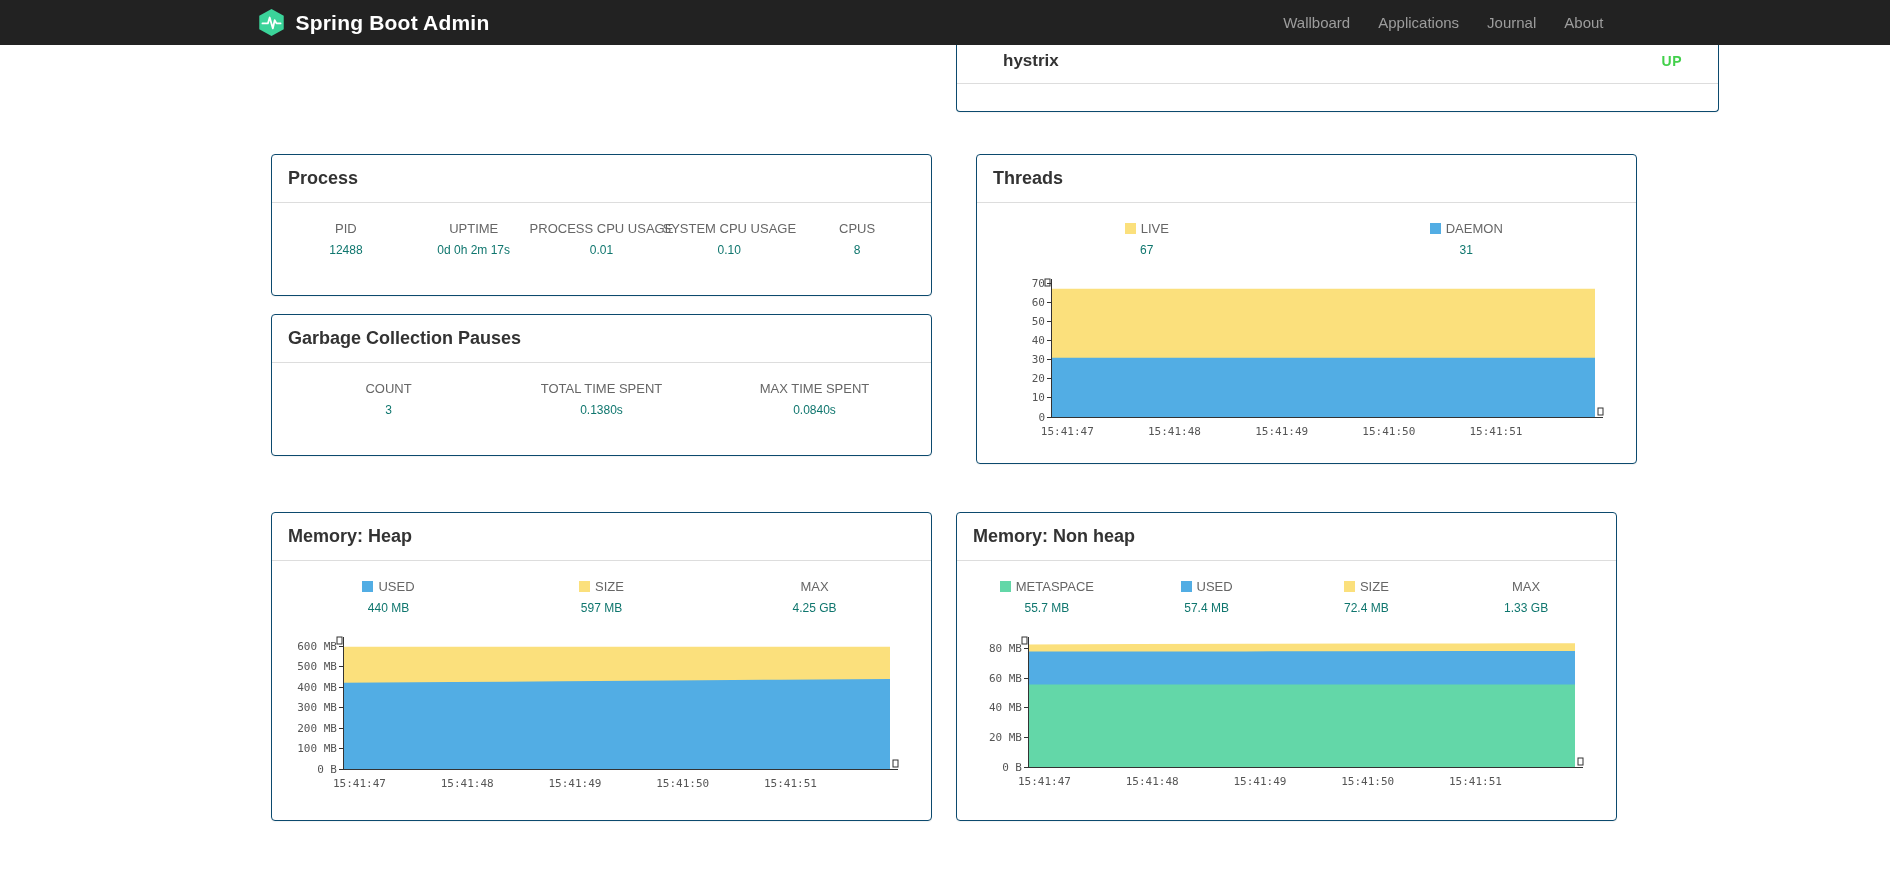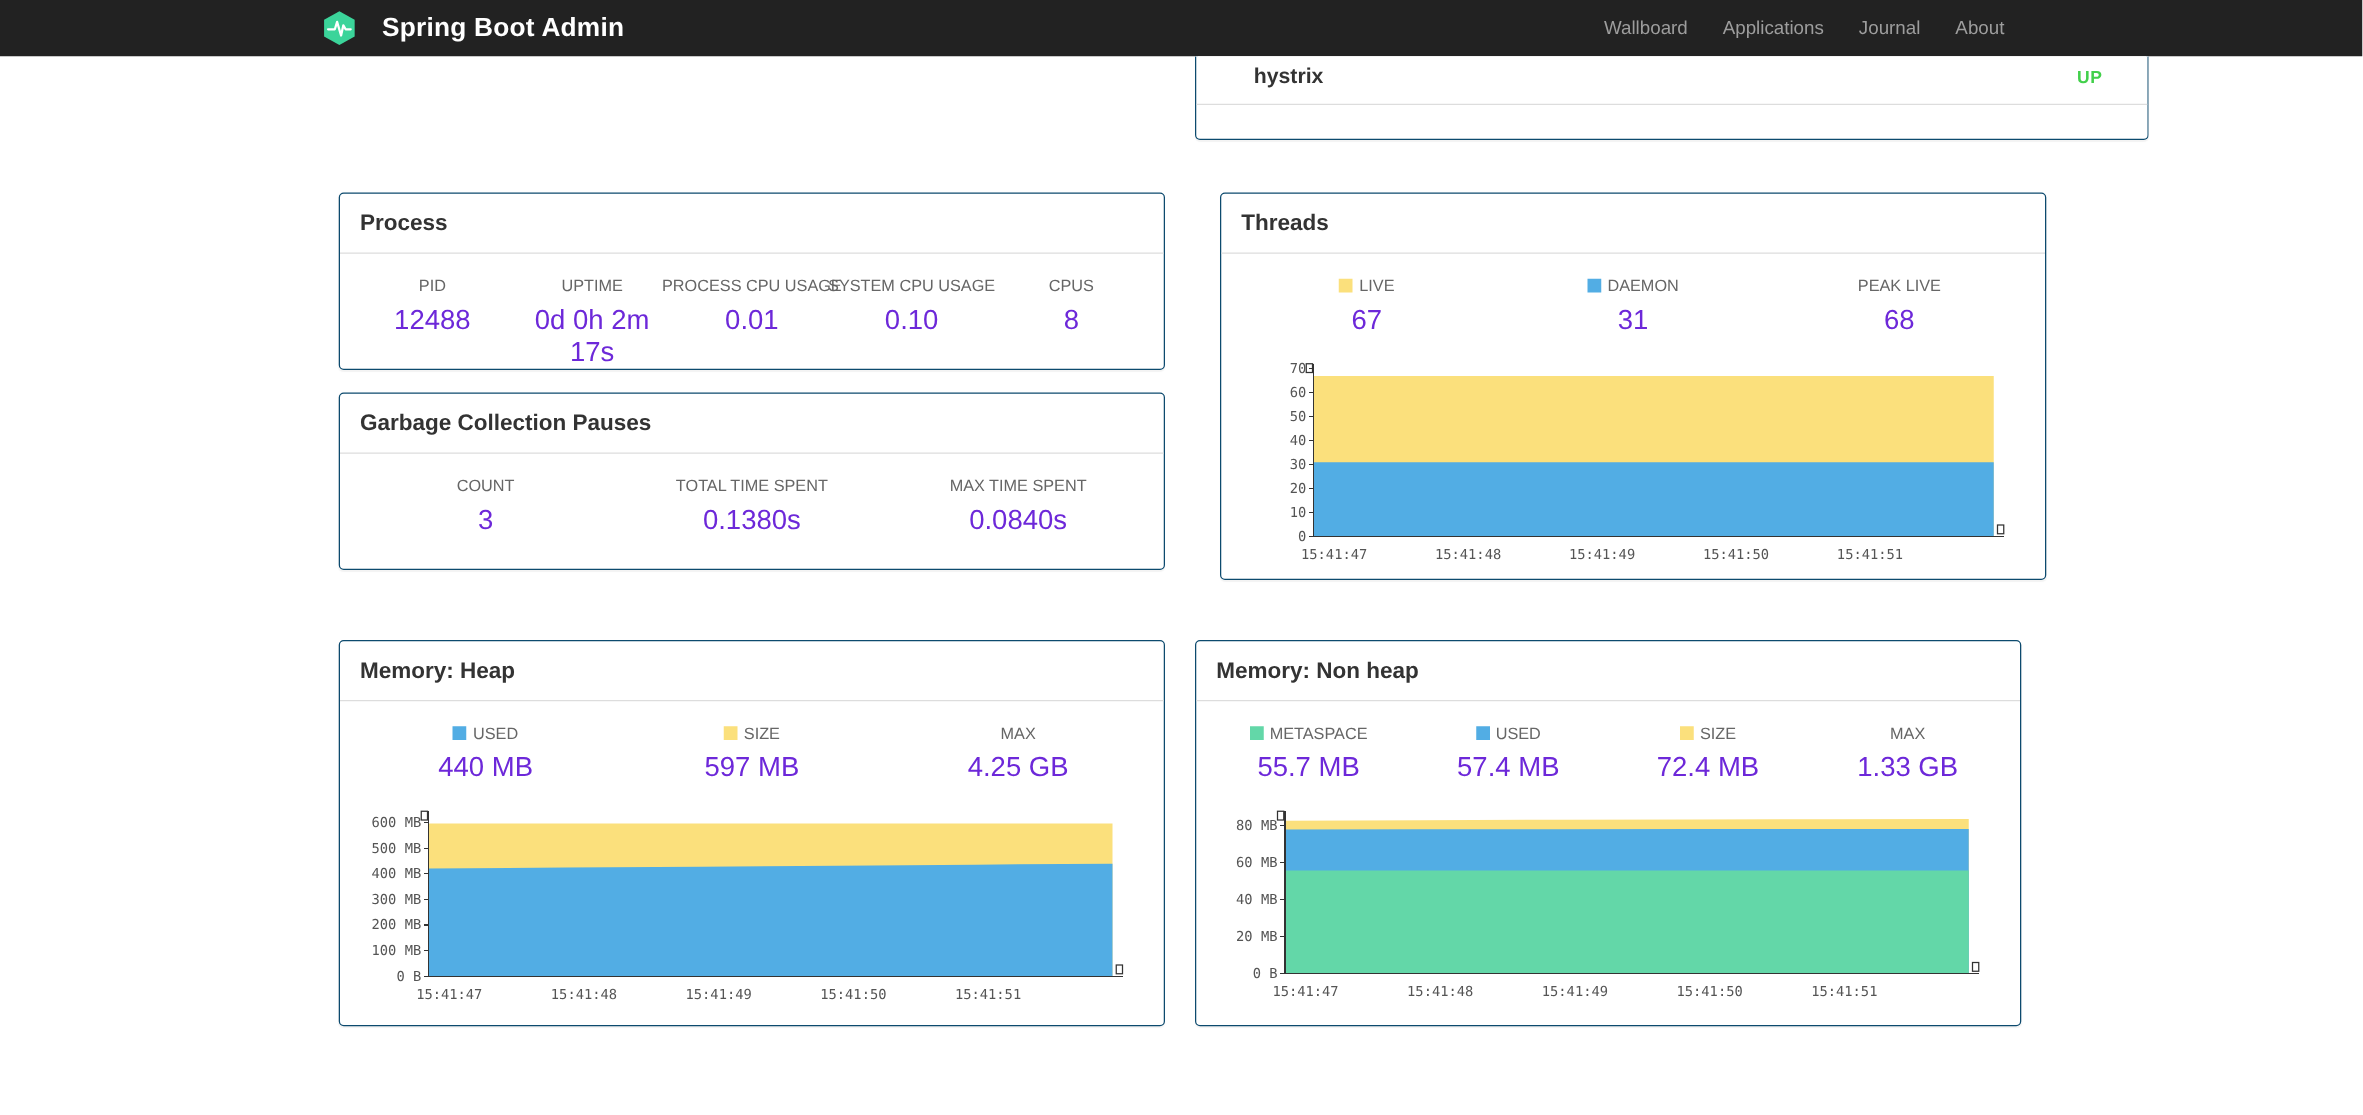--- a/index.html
+++ b/index.html
@@ -4,21 +4,21 @@
 <title>Spring Boot Admin</title>
 <style>
   html,body{margin:0;padding:0;background:#fff;}
   body{
     width:1890px;height:892px;position:relative;overflow:hidden;
     font-family:"Liberation Sans", sans-serif;color:#333;
   }
   
   .navbar{position:absolute;top:0;left:0;right:0;height:45px;background:#222;}
   .nav-inner{width:1345px;margin:0 auto;height:100%;display:flex;align-items:center;}
-  .brand{display:flex;align-items:center;gap:20px;margin-left:-16px;cursor:pointer;text-decoration:none;}
+  .brand{display:flex;align-items:center;gap:10px;margin-left:-16px;cursor:pointer;text-decoration:none;}
   .brand-title{color:#fff;font-weight:bold;font-size:21px;letter-spacing:.2px;}
   .logo{width:29px;height:29px;display:inline-block;}
   .logo svg{display:block;}
   .logo polygon{fill:#3bd49a;}
   .nav-links{margin-left:auto;display:flex;height:100%;}
   .nav-link{color:#9d9d9d;font-size:15px;line-height:45px;padding:0 14px;cursor:pointer;text-decoration:none;}
   
   .panel{
     position:absolute;background:#fff;border:1px solid #0c4a6e;border-radius:4px;
     box-shadow:0 1px 1px rgba(0,0,0,.05);box-sizing:border-box;
@@ -37,21 +37,21 @@
   .app-row{
     display:flex;justify-content:space-between;align-items:center;
     padding:6px 36px 12px 46px;border-bottom:1px solid #ddd;cursor:pointer;
   }
   .app-name{font-weight:700;font-size:17px;color:#333;}
   .app-status{font-weight:700;font-size:14px;letter-spacing:.5px;color:#42d04b;}
   
   .stats{display:flex;text-align:center;padding:18px 10px 8px;}
   .stat{flex:1 1 0;min-width:0;}
   .stat .lbl{font-size:13px;color:#666;display:flex;align-items:center;justify-content:center;gap:5px;white-space:nowrap;}
-  .stat .val{font-size:22px;color:#6d28d9;margin-top:7px;}
+  .stat .val{font-size:12px;color:#0f766e;margin-top:7px;}
   .sq{width:11px;height:11px;display:inline-block;flex:0 0 auto;}
   
   .chart{margin:8px 0 0 14px;}
   .tick{font-family:"DejaVu Sans Mono", monospace;font-size:11px;fill:#555;}
 </style>
 </head>
 <body>
 
 <header class="navbar">
   <div class="nav-inner">
@@ -133,24 +133,20 @@
         <span>LIVE</span>
       </div>
       <div class="val">67</div>
     </div>
     <div class="stat">
       <div class="lbl">
         <span class="sq" style="background: rgb(82, 173, 228);"></span>
         <span>DAEMON</span>
       </div>
       <div class="val">31</div>
-    </div>
-    <div class="stat">
-      <div class="lbl">PEAK LIVE</div>
-      <div class="val">68</div>
     </div>
   </div>
   <div class="chart"><svg width="620" height="170">
         <polygon points="60.0,15.7 168.8,15.7 277.6,15.7 386.4,15.7 495.2,15.7 604.0,15.7 604,144.0 60,144.0" fill="#fbe07c"></polygon>
         <polygon points="60.0,84.7 168.8,84.7 277.6,84.7 386.4,84.7 495.2,84.7 604.0,84.7 604,144.0 60,144.0" fill="#52ade4"></polygon>
         <line x1="60" y1="6" x2="60" y2="144" stroke="#333" shape-rendering="crispEdges"></line>
         <line x1="60" y1="144" x2="612" y2="144" stroke="#333" shape-rendering="crispEdges"></line>
         <rect x="54" y="6" width="5" height="7" fill="none" stroke="#333"></rect>
         <rect x="607" y="135" width="5" height="7" fill="none" stroke="#333"></rect>
         <line x1="56" y1="144" x2="60" y2="144" stroke="#333" shape-rendering="crispEdges"></line>

